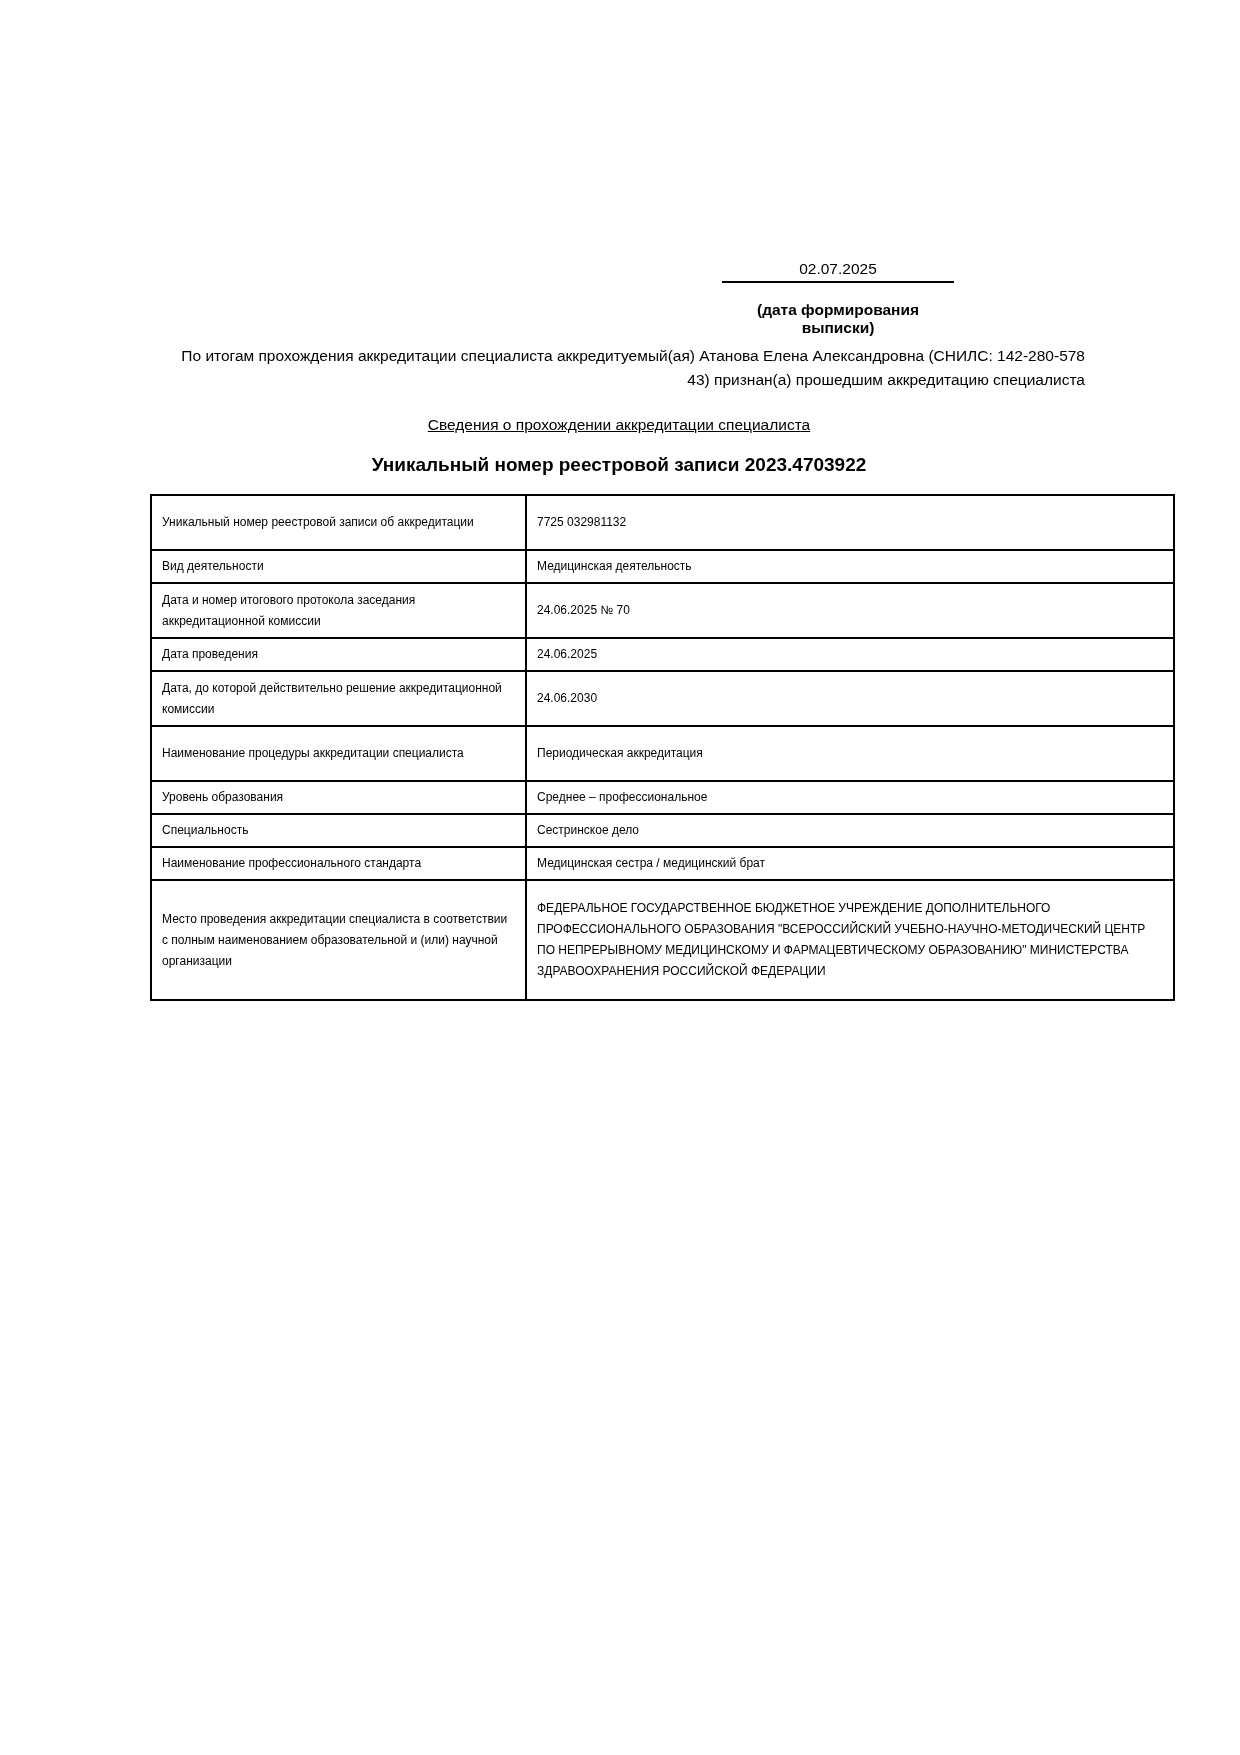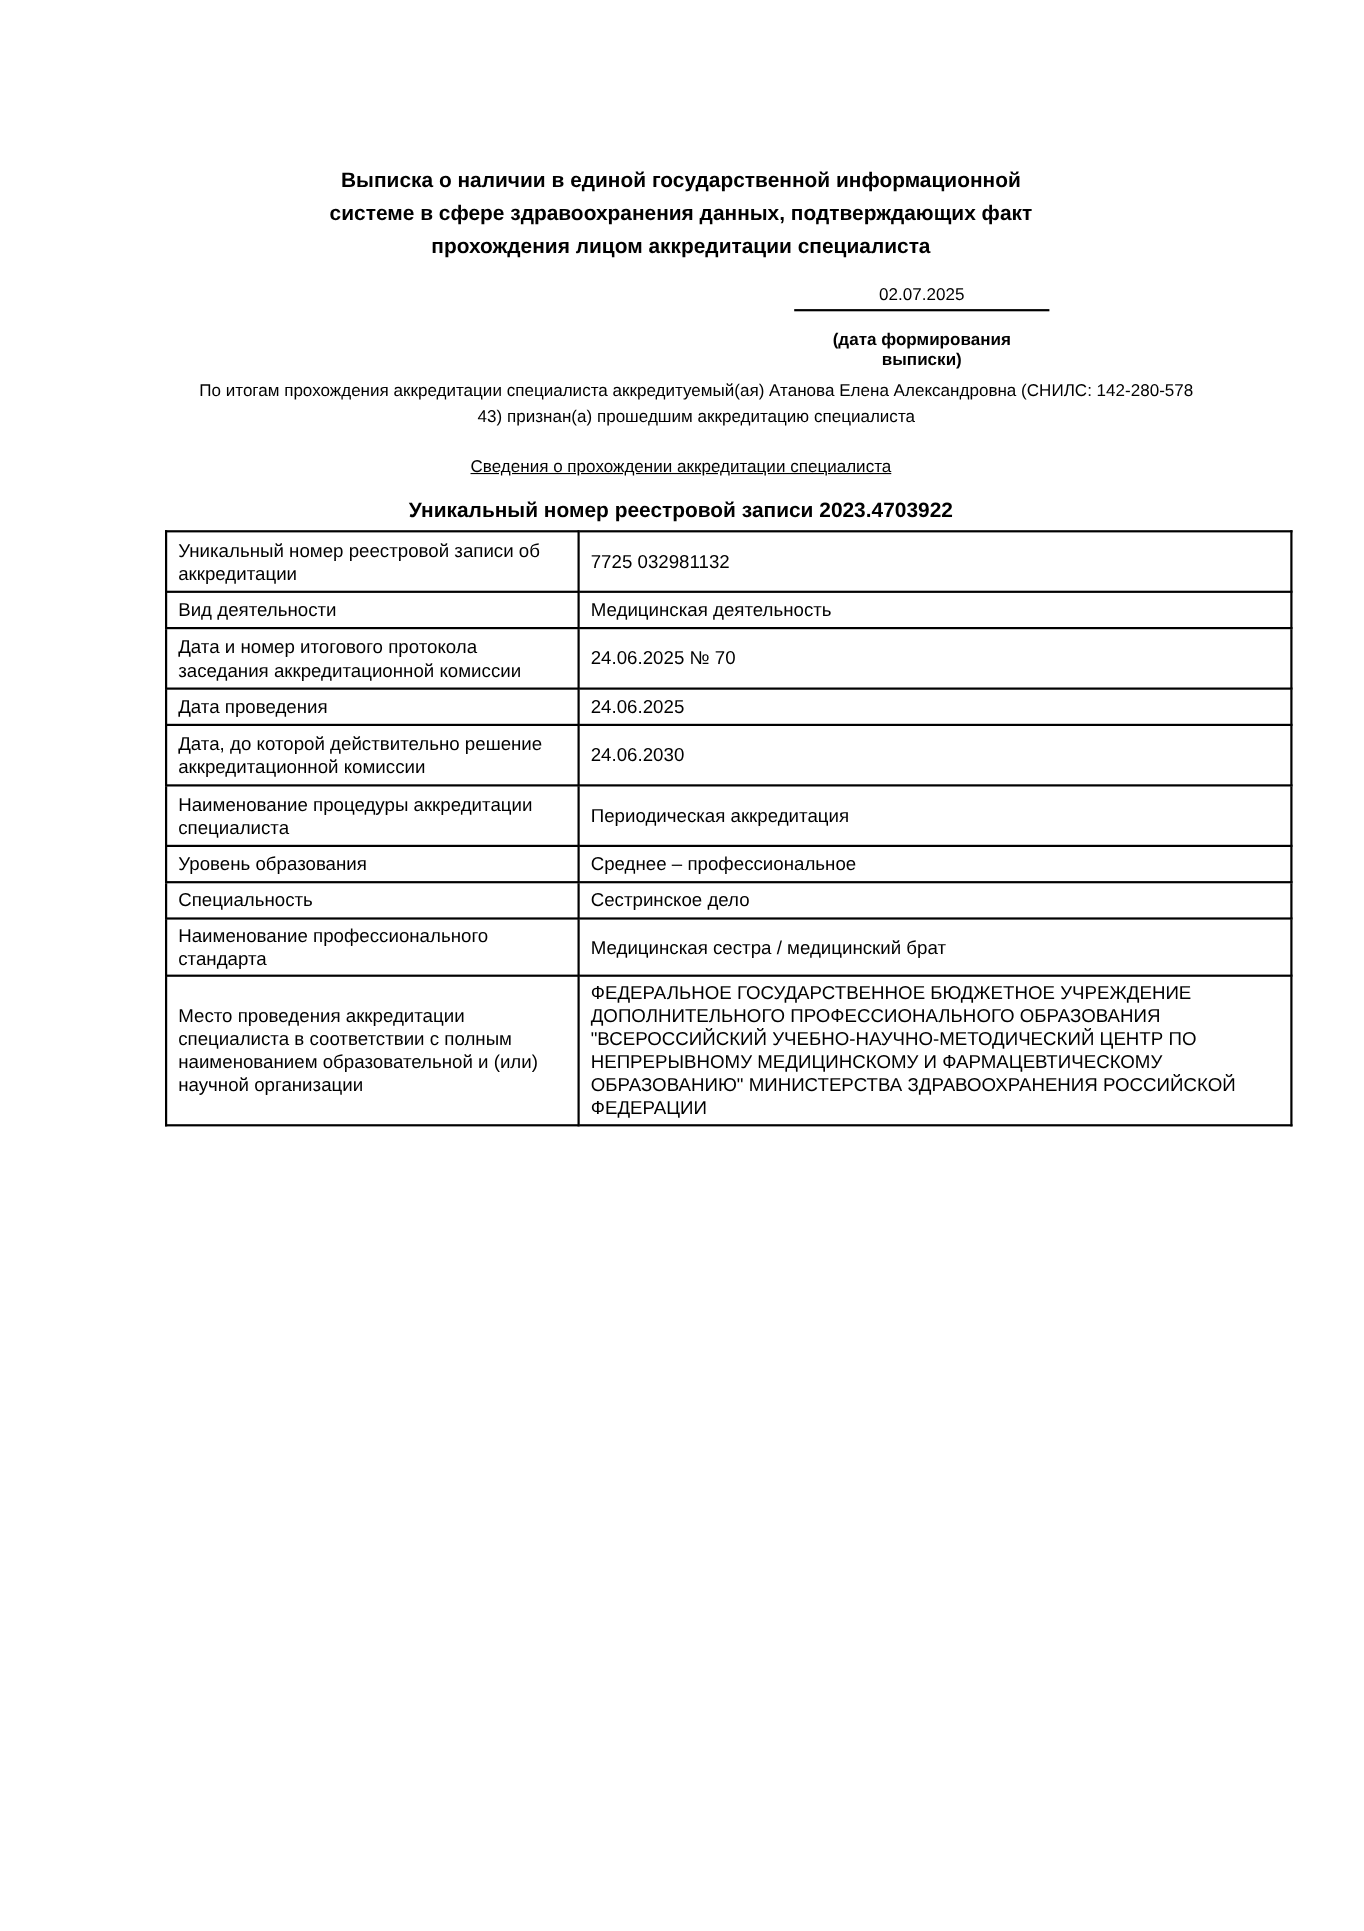--- a/index.html
+++ b/index.html
@@ -39,23 +39,23 @@
     border-bottom: 2px solid #000000;
   }
   .date-caption {
     display: block;
     padding-top: 18px;
     font-weight: bold;
   }
   .intro {
     position: absolute;
     top: 344px;
-    left: 158px;
+    left: 135px;
     width: 950px;
-    text-align: center;
+    text-align: right;
     font-size: 15.5px;
     line-height: 24px;
   }
   .section-heading {
     position: absolute;
     top: 416px;
     left: 150px;
     width: 938px;
     text-align: center;
     font-size: 15.5px;
@@ -65,49 +65,44 @@
     position: absolute;
     top: 454px;
     left: 150px;
     width: 938px;
     text-align: center;
     font-size: 19px;
     font-weight: bold;
   }
   table.acc-table {
     position: absolute;
-    top: 482px;
+    top: 494px;
     left: 150px;
     width: 938px;
     border-collapse: collapse;
     table-layout: fixed;
-    font-size: 17px;
+    font-size: 12px;
     line-height: 21px;
   }
   table.acc-table td {
     border: 2px solid #000000;
     vertical-align: middle;
     padding: 4px 10px;
   }
   td.col-label { width: 375px; }
   td.col-value { width: 648px; }
   tr.h-1 td { height: 33px; }
   tr.h-2 td { height: 55px; }
   tr.h-6 td { height: 120px; }
 </style>
 </head>
 <body>
 
 <div class="page">
 
-  <div class="doc-title">
-    <div>Выписка о наличии в единой государственной информационной</div>
-    <div>системе в сфере здравоохранения данных, подтверждающих факт</div>
-    <div>прохождения лицом аккредитации специалиста</div>
-  </div>
 
   <div class="date-block">
     <span class="date-value">02.07.2025</span>
     <span class="date-caption">(дата формирования выписки)</span>
   </div>
 
   <div class="intro">
     <div>По итогам прохождения аккредитации специалиста аккредитуемый(ая) Атанова Елена Александровна (СНИЛС: 142-280-578</div>
     <div>43) признан(а) прошедшим аккредитацию специалиста</div>
   </div>

